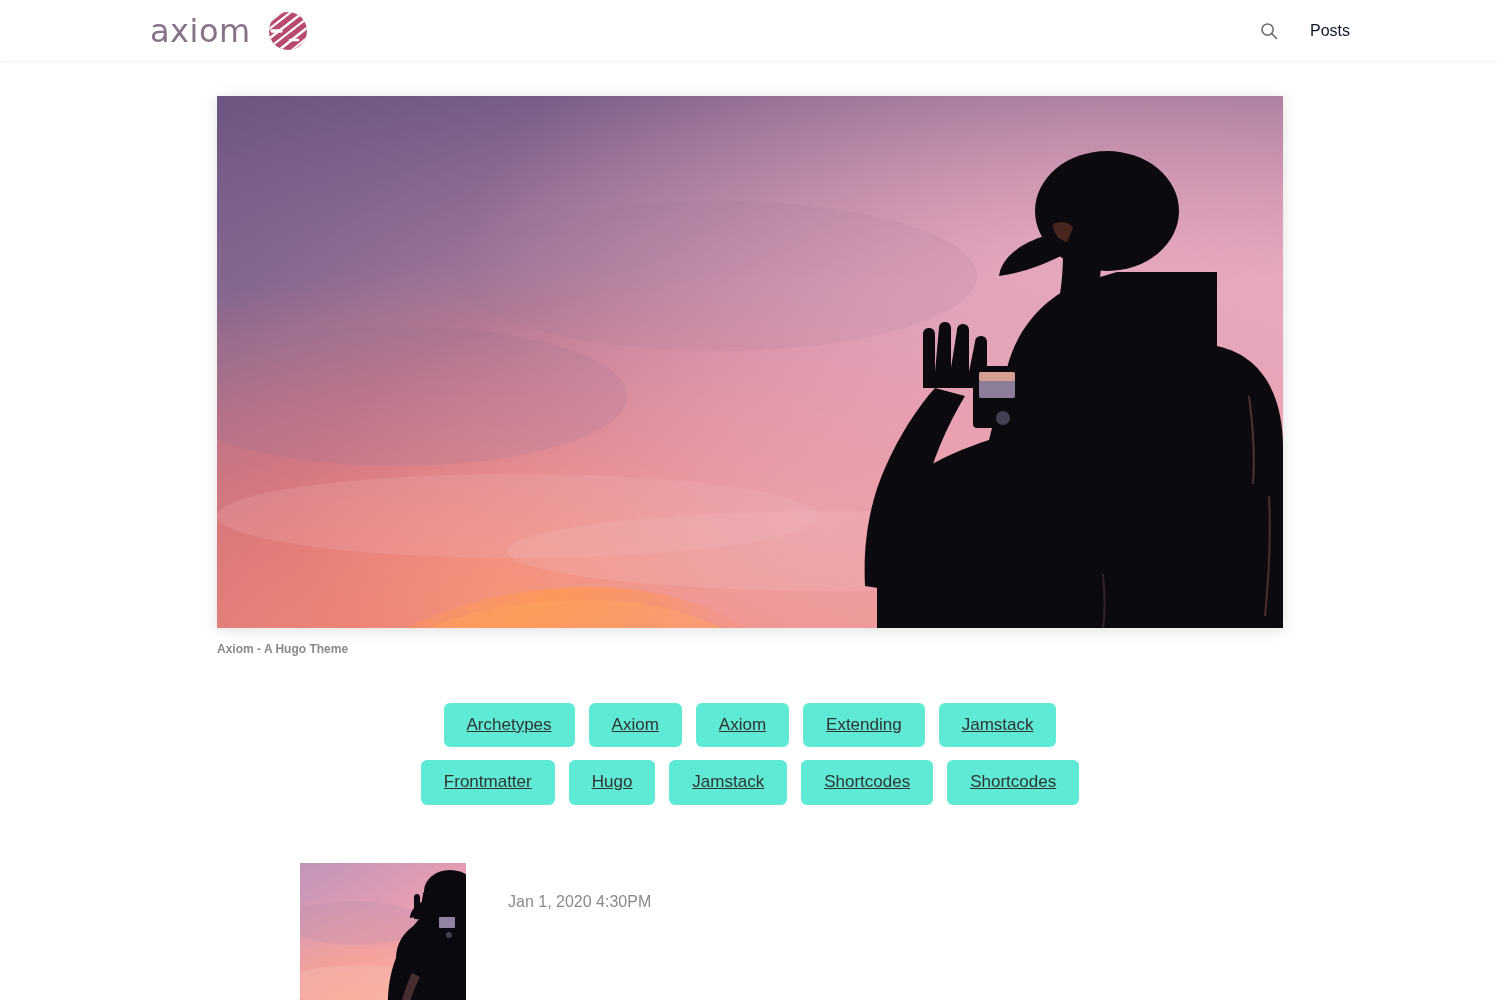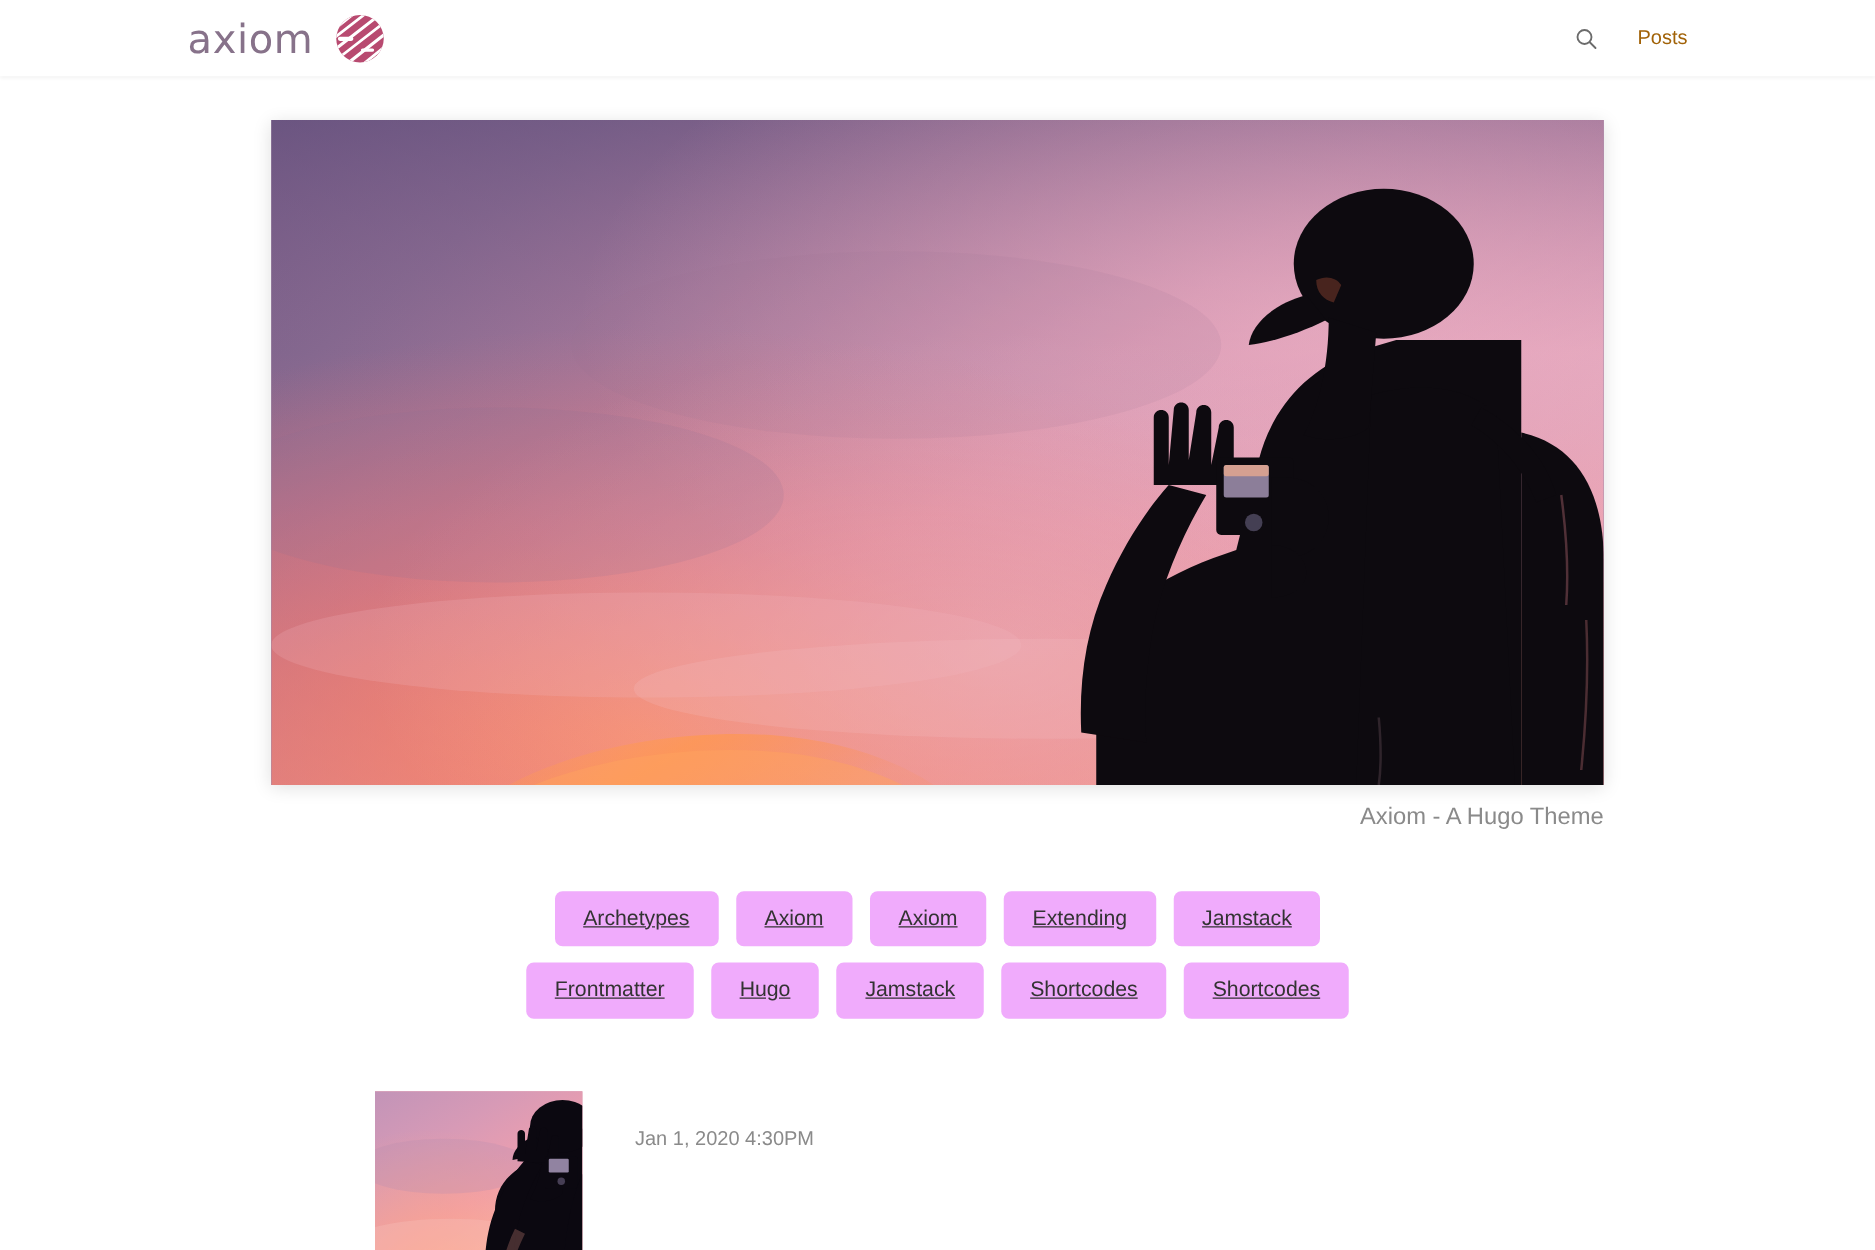--- a/index.html
+++ b/index.html
@@ -65,21 +65,21 @@
     align-items: center;
     justify-content: center;
     cursor: pointer;
     background: none;
     border: none;
     padding: 0;
   }
 
   .nav-link {
     font-size: 16px;
-    color: #a16207;
+    color: #0f172a;
     text-decoration: none;
     cursor: pointer;
     line-height: 1;
   }
 
   
   .main {
     position: relative;
   }
 
@@ -95,39 +95,40 @@
     position: relative;
     width: 1066px;
     height: 532px;
     overflow: hidden;
     box-shadow: 0 2px 14px rgba(0,0,0,0.13);
     background: #8a6d94;
   }
   .hero-image svg { display: block; width: 100%; height: 100%; }
 
   .hero-caption {
-    text-align: right;
-    font-size: 19px;
+    text-align: left;
+    font-size: 12px;
     color: #8a8a8a;
     padding-top: 13px;
     line-height: 1.4;
+    font-weight: bold;
   }
 
   
   .tag-cloud {
     max-width: 720px;
     margin: 45px auto 0;
     display: flex;
     flex-wrap: wrap;
     justify-content: center;
     gap: 13px 14px;
   }
 
   .tag-pill {
-    background: #f0abfc;
+    background: #5eead4;
     color: #333333;
     border: none;
     border-radius: 6px;
     font-size: 17px;
     font-family: "Liberation Sans", sans-serif;
     padding: 13px 23px;
     line-height: 1.1;
     cursor: pointer;
     white-space: nowrap;
   }

